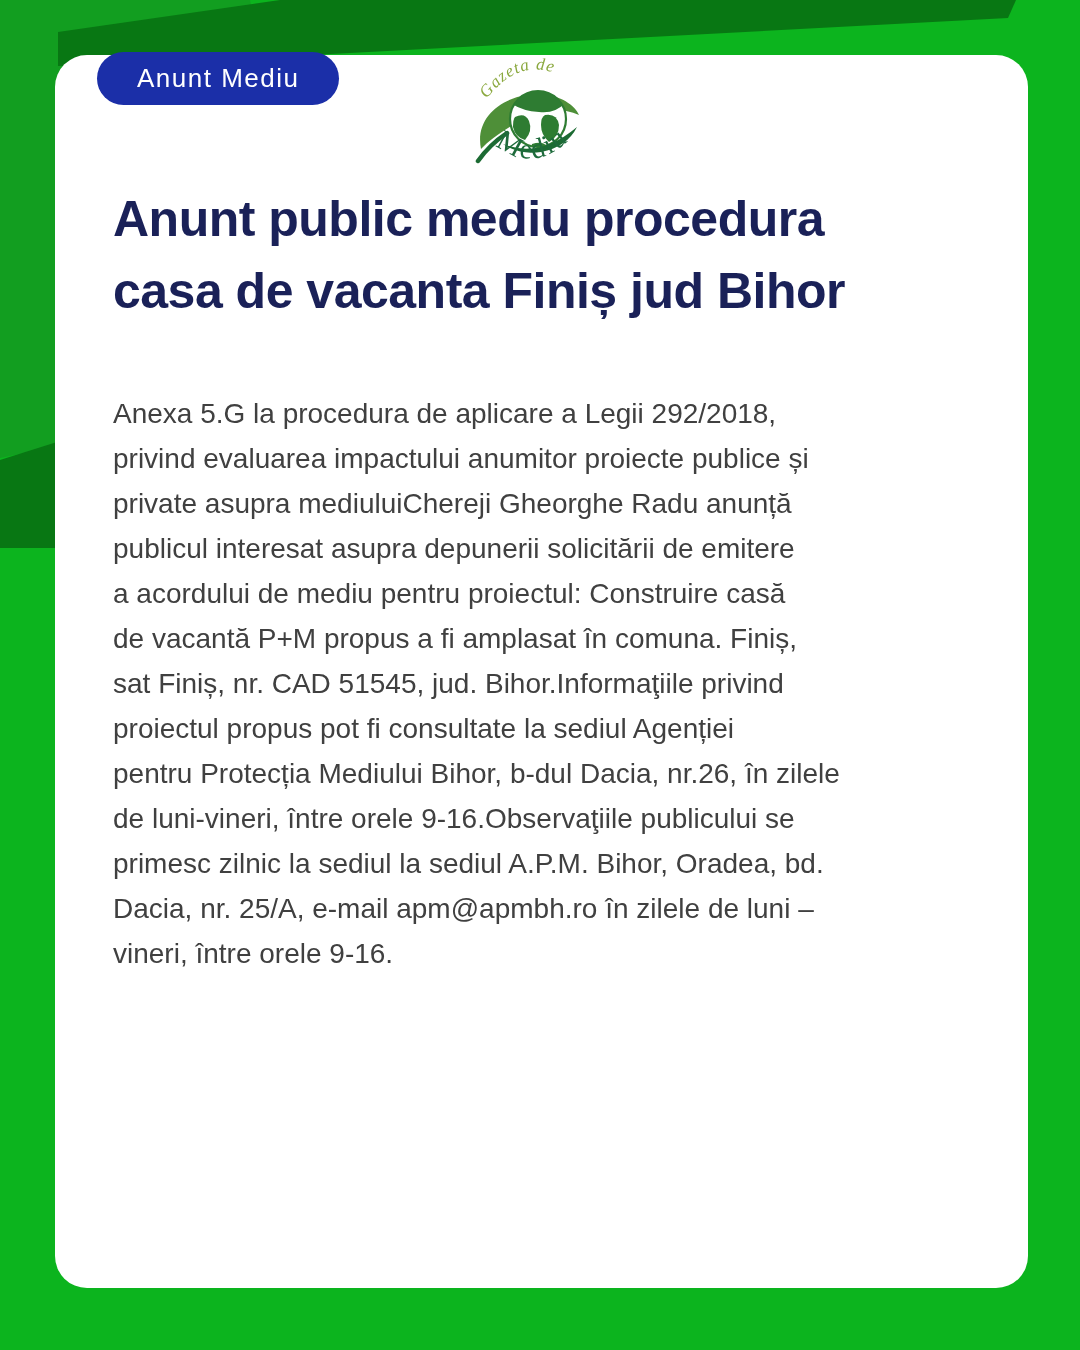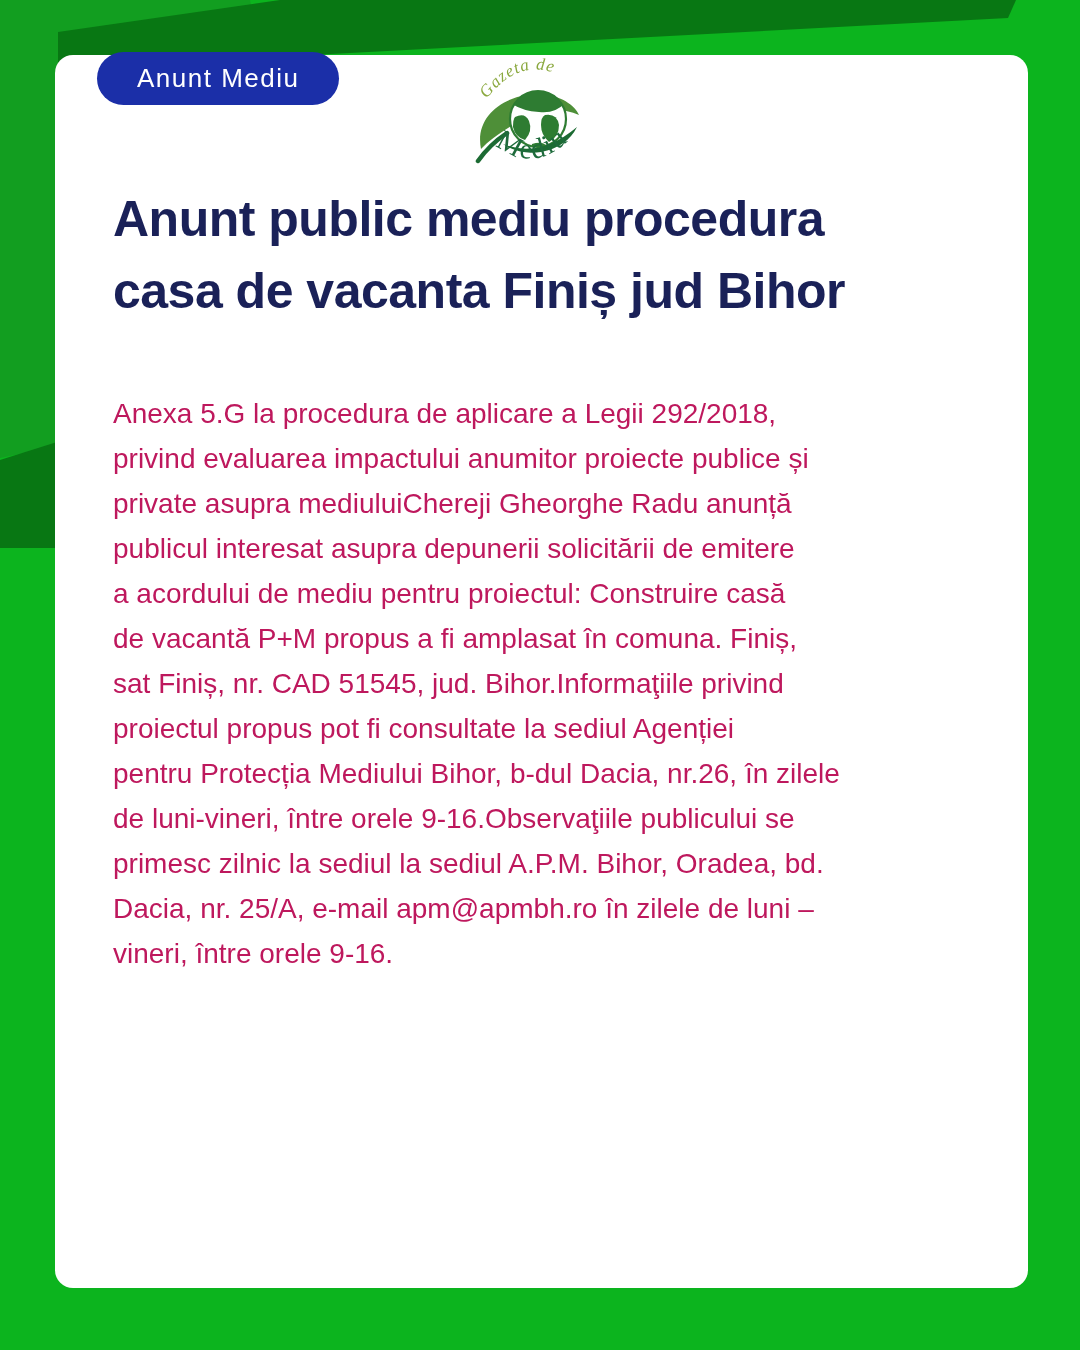--- a/index.html
+++ b/index.html
@@ -31,21 +31,21 @@
     background: #087713;
     clip-path: polygon(0 460px, 57px 442px, 57px 548px, 0 548px);
   }
   .card {
     position: absolute;
     left: 55px;
     top: 55px;
     width: 973px;
     height: 1233px;
     background: #ffffff;
-    border-radius: 18px;
+    border-radius: 32px;
   }
   .pill {
     position: absolute;
     left: 42px;
     top: -3px;
     height: 53px;
     padding: 0 40px;
     background: #1b2fa8;
     border-radius: 27px;
     display: flex;
@@ -83,21 +83,21 @@
   }
   .body-text {
     position: absolute;
     left: 58px;
     top: 336px;
     margin: 0;
     width: 900px;
     font-size: 28px;
     line-height: 45px;
     font-weight: 400;
-    color: #be185d;
+    color: #404040;
     white-space: pre-line;
   }
 </style>
 </head>
 <body>
 
 <div class="bg">
   <div class="bg-layer bg-mid"></div>
   <div class="bg-layer bg-dark-top"></div>
   <div class="bg-layer bg-dark-left"></div>

